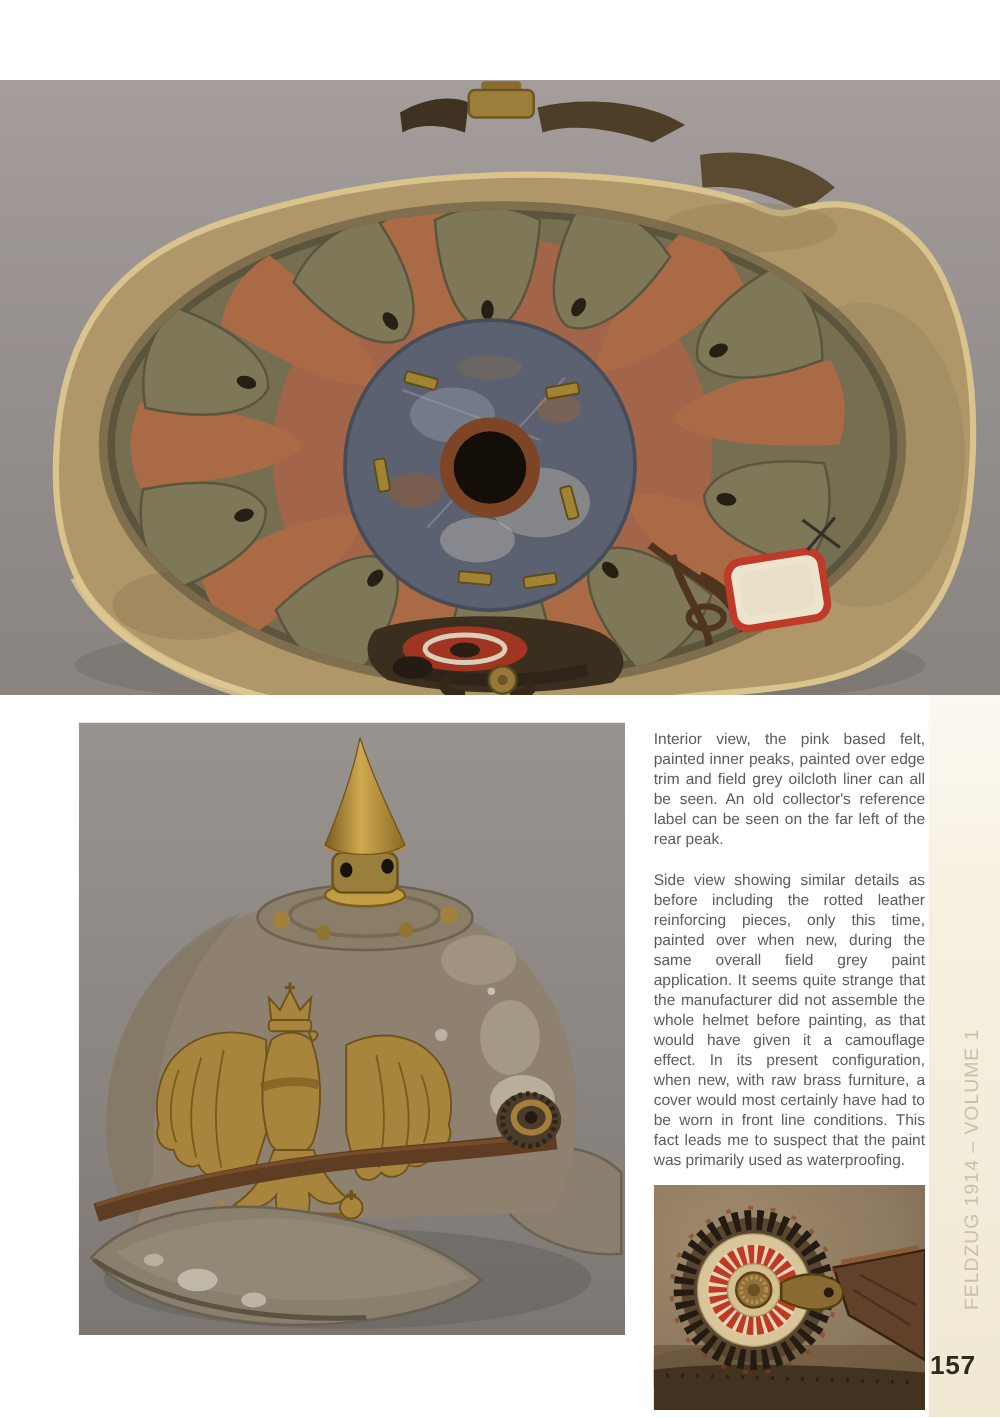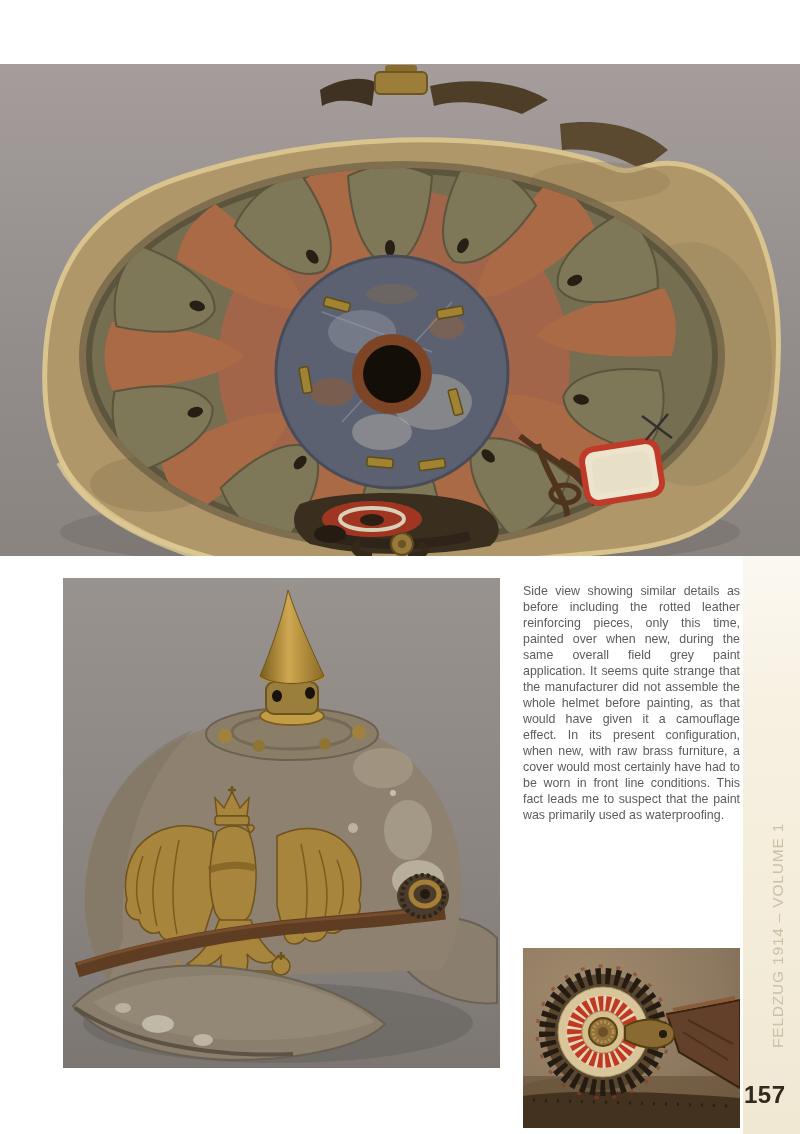--- a/index.html
+++ b/index.html
@@ -21,21 +21,21 @@
   }
   .caption-col p{margin:0 0 17px 0;}
   .spine-title{
     position:absolute;right:15px;top:838px;height:210px;z-index:2;
     writing-mode:vertical-rl;transform:rotate(180deg);
     font-size:15.5px;line-height:1;letter-spacing:0.8px;color:#ccc0a6;
     white-space:nowrap;
   }
   .page-number{
     position:absolute;left:744px;top:1081px;z-index:2;
-    font-size:24px;font-weight:bold;color:#32291f;letter-spacing:0.5px;
+    font-size:21px;font-weight:bold;color:#32291f;letter-spacing:0.5px;
   }
 </style>
 </head>
 <body>
 
 <div class="page">
 
   <div class="margin-strip"></div>
 
   <svg class="photo photo-interior" width="800" height="492" viewBox="0 0 800 492">
@@ -270,20 +270,21 @@
       <path d="M 10 428 C 36 400 86 384 150 388 C 224 394 284 414 322 446 C 300 468 240 482 170 482 C 100 480 40 462 10 428 Z" fill="#8a7e6d" stroke="#6a6052" stroke-width="2"></path>
       <path d="M 30 424 C 70 402 130 394 180 398 C 240 404 288 422 312 444 C 270 460 200 466 140 460 C 90 454 50 442 30 424 Z" fill="#948875" opacity="0.9"></path>
       <path d="M 12 430 C 60 462 140 480 230 476" fill="none" stroke="#5c5344" stroke-width="4"></path>
       <ellipse cx="95" cy="446" rx="16" ry="9" fill="#c9c2b2" opacity="0.85"></ellipse>
       <ellipse cx="140" cy="462" rx="10" ry="6" fill="#c9c2b2" opacity="0.8"></ellipse>
       <ellipse cx="60" cy="430" rx="8" ry="5" fill="#c9c2b2" opacity="0.7"></ellipse>
     </g>
   </svg>
 
   <div class="caption-col">
+    <p>Interior view, the pink based felt, painted inner peaks, painted over edge trim and field grey oilcloth liner can all be seen. An old collector's reference label can be seen on the far left of the rear peak.</p>
     <p>Side view showing similar details as before including the rotted leather reinforcing pieces, only this time, painted over when new, during the same overall field grey paint application. It seems quite strange that the manufacturer did not assemble the whole helmet before painting, as that would have given it a camouflage effect. In its present configuration, when new, with raw brass furniture, a cover would most certainly have had to be worn in front line conditions. This fact leads me to suspect that the paint was primarily used as waterproofing.</p>
   </div>
 
   <svg class="photo photo-cockade" width="217" height="180" viewBox="0 0 217 180">
     <defs>
       <radialGradient id="cbg" cx="0.3" cy="0.25" r="1.1">
         <stop offset="0" stop-color="#a08a6d"></stop>
           <stop offset="0.55" stop-color="#8d7960"></stop>
           <stop offset="1" stop-color="#6f5b45"></stop>
       </radialGradient>

